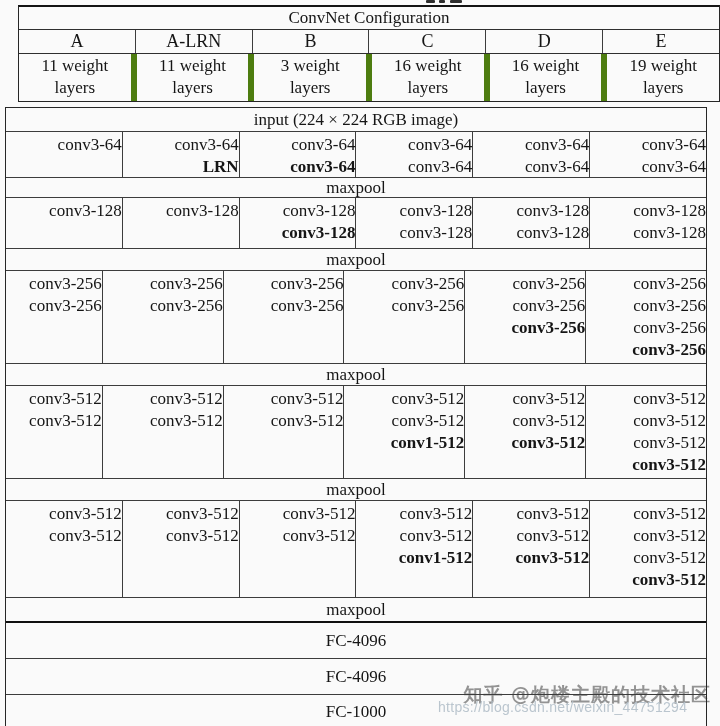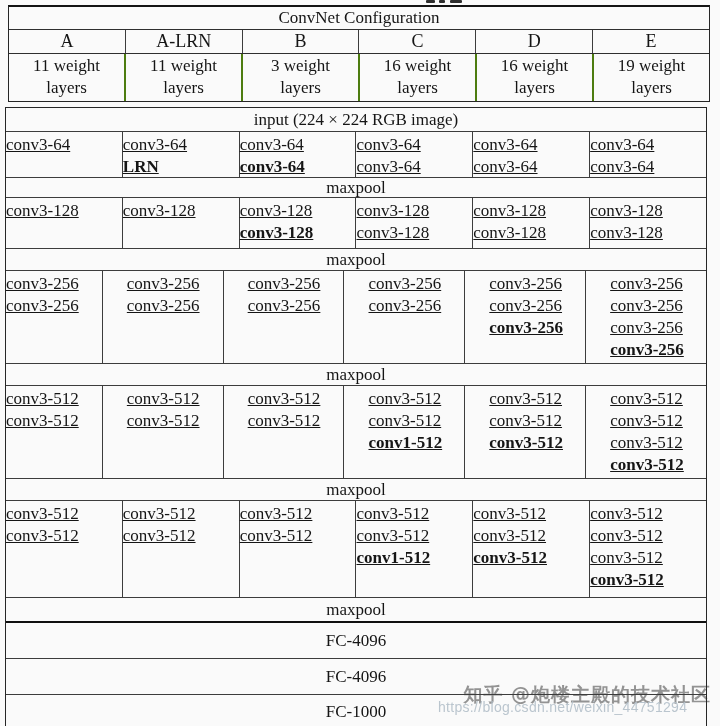--- a/index.html
+++ b/index.html
@@ -31,58 +31,57 @@
   .wm-url{
     position:absolute;top:699px;left:438px;
     font-size:14px;letter-spacing:.3px;
     color:#b4c0ca;opacity:.9;filter:blur(.6px);
     font-family:"Liberation Sans", sans-serif;
     white-space:nowrap;
   }
 
   
   .header-table{
-    position:absolute;left:8px;top:5px;width:702px;
+    position:absolute;left:18px;top:5px;width:702px;
     box-sizing:border-box;
     border:1px solid #262626;border-top:2px solid #141414;
     background:transparent;
   }
   .title-row{
     height:22px;line-height:21px;text-align:center;
     font-size:17px;border-bottom:1px solid #2f2f2f;
   }
   .letters-row{display:flex;height:23px;border-bottom:1px solid #2f2f2f;}
   .letters-row .hcell{
     flex:1;text-align:center;font-size:18px;line-height:22px;
     border-right:1px solid #3c3c3c;box-sizing:border-box;
   }
   .letters-row .hcell:last-child{border-right:none;}
   .weights-row{display:flex;height:47px;}
   .weights-row .wcell{
     flex:1;text-align:center;font-size:17px;line-height:22px;
     padding:1px 10px;box-sizing:border-box;
-    border-right:2px solid #4d7c0f;
+    border-right:6px solid #4d7c0f;
   }
   .weights-row .wcell:last-child{border-right:none;}
 
   
   .main-table{
     position:absolute;left:5px;top:107px;width:702px;
     box-sizing:border-box;
     border:1px solid #262626;
     background:transparent;
   }
   .trow{box-sizing:border-box;border-bottom:1px solid #3c3c3c;}
   .span-row{display:flex;align-items:center;justify-content:center;
     font-size:17px;text-align:center;}
   .block-row{display:flex;align-items:stretch;}
   .tcell{
-    flex:1;text-align:left;padding-top:2px;box-sizing:border-box;
+    flex:1;text-align:right;padding-top:2px;box-sizing:border-box;
     border-right:1px solid #3c3c3c;
-    text-decoration:underline;
   }
   .tcell:last-child{border-right:none;}
   .layer{font-size:17px;line-height:22px;}
   .layer.bold{font-weight:bold;}
 
   .row-input{height:24px;}
   .b1{height:46px;}
   .mp1{height:20px;}
   .b2{height:51px;}
   .mp2,.mp3,.mp4{height:22px;}

